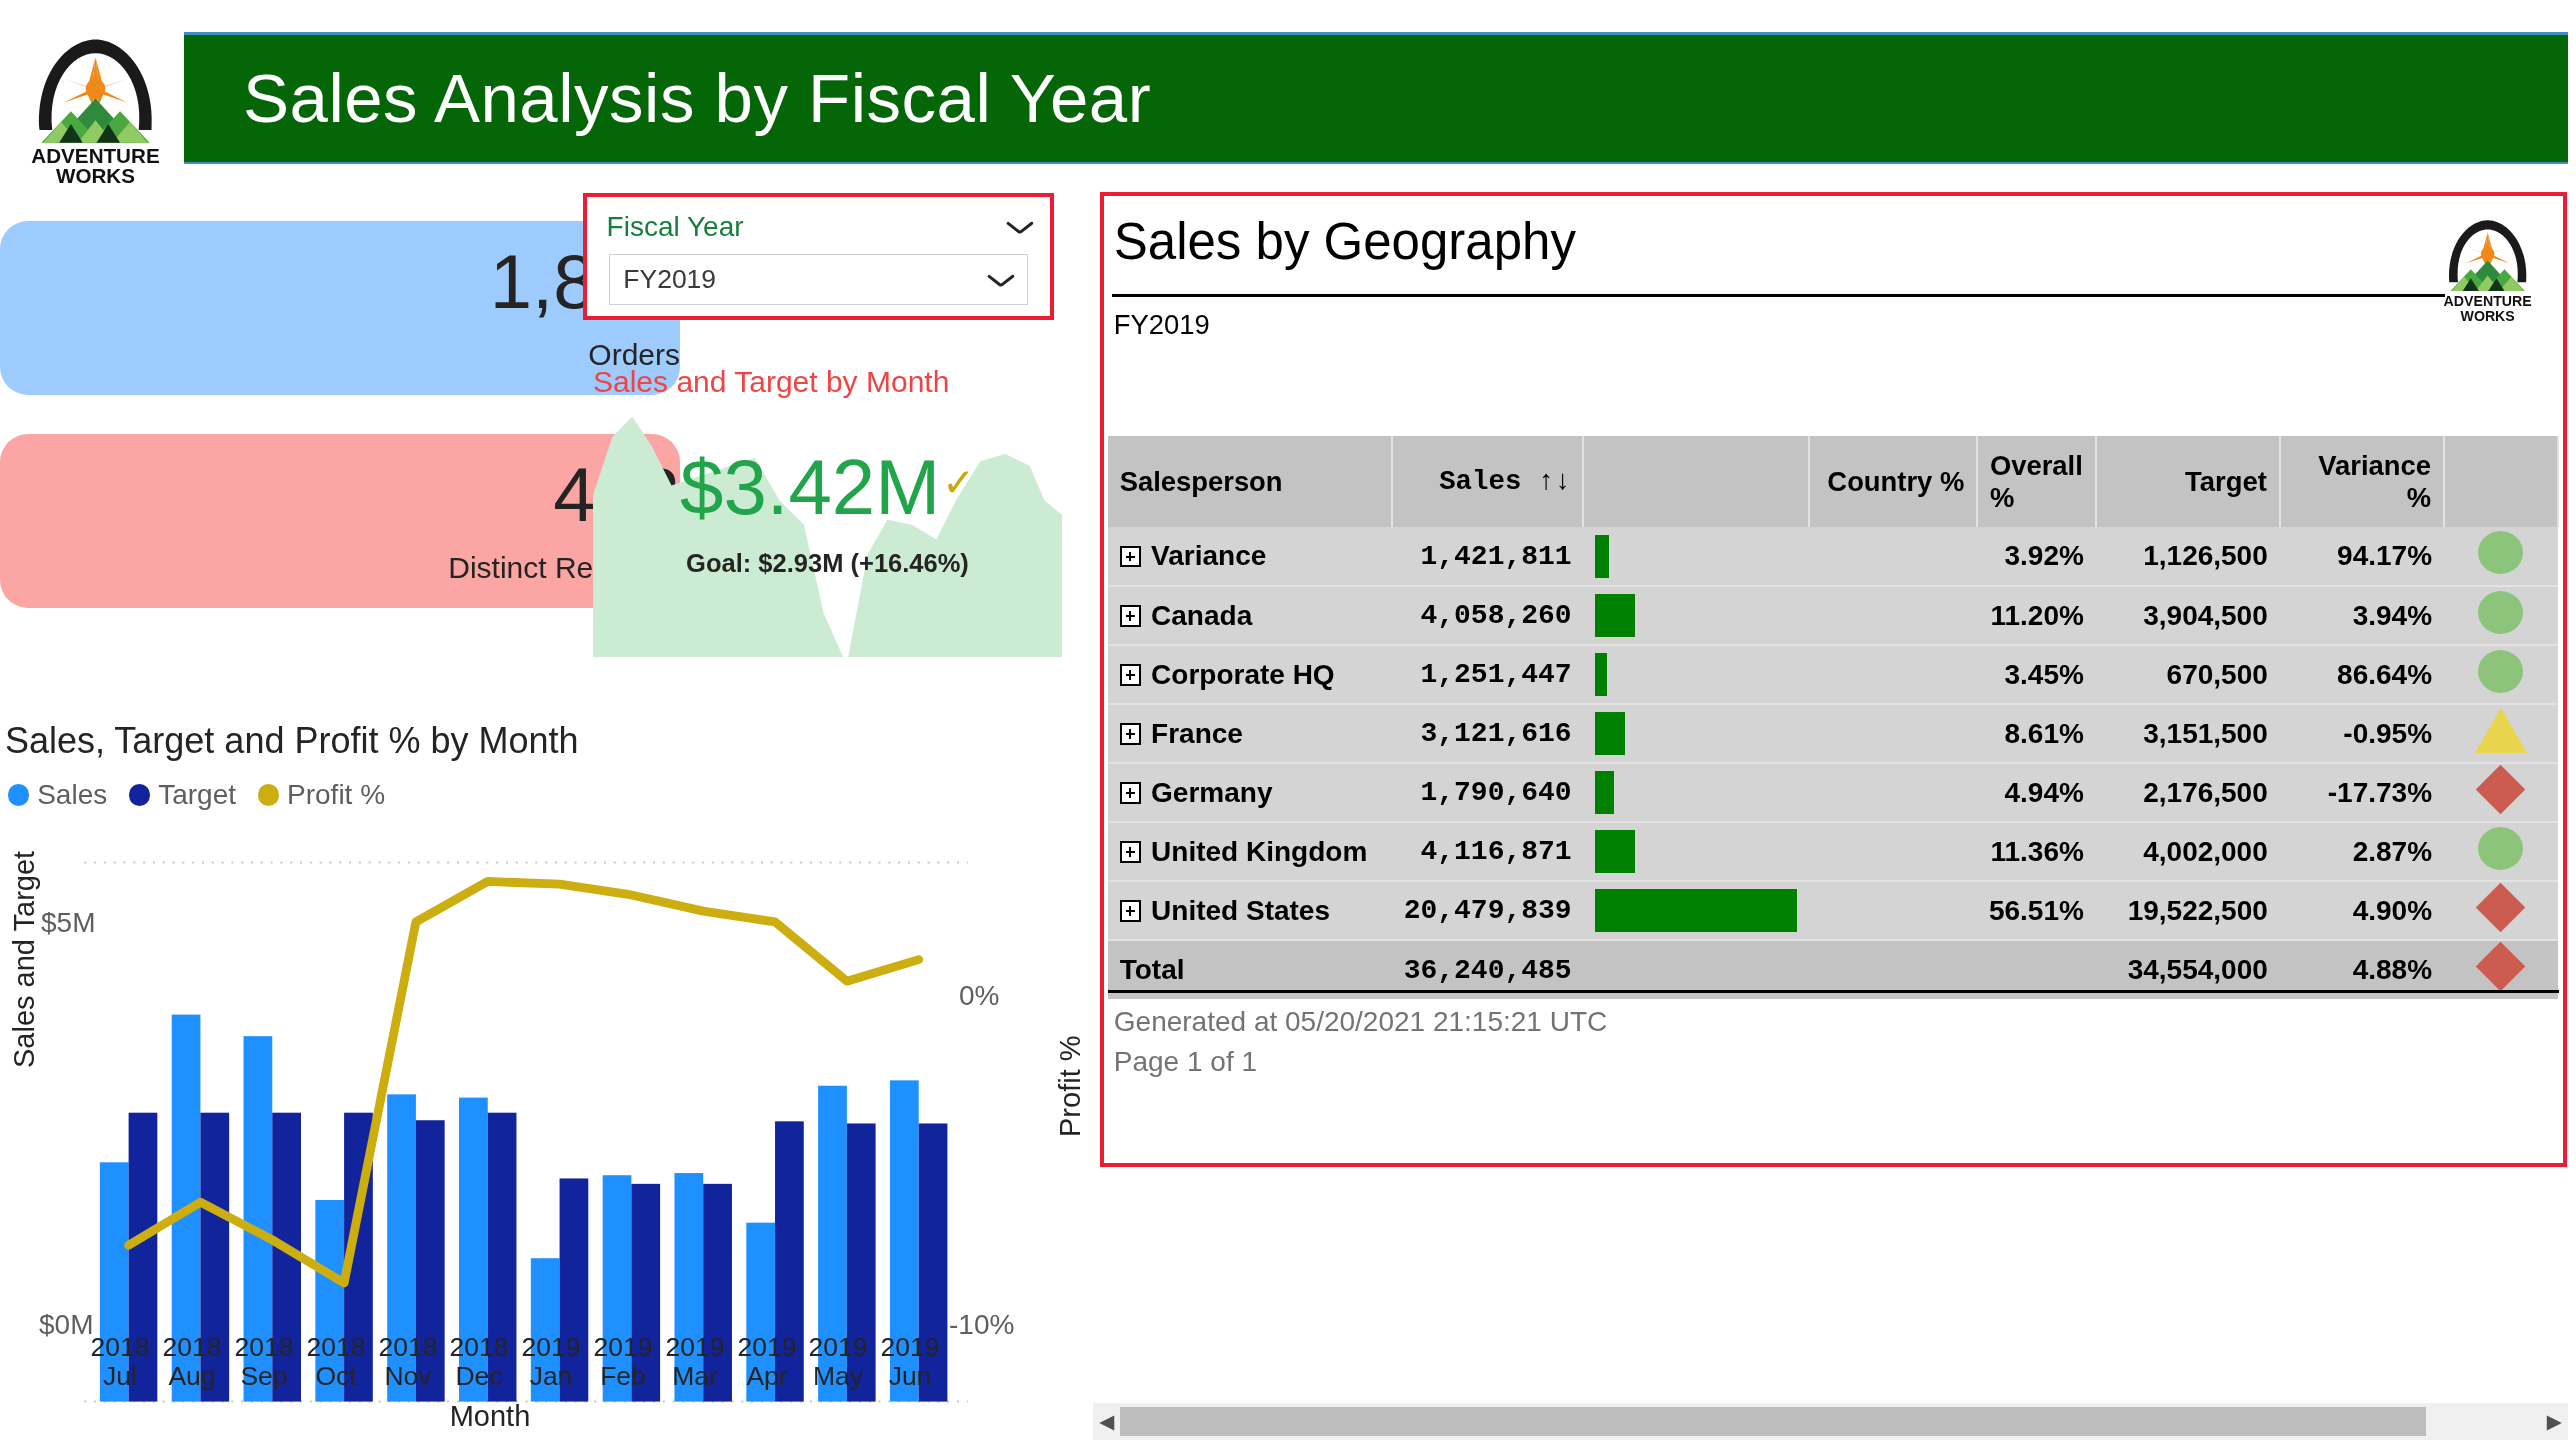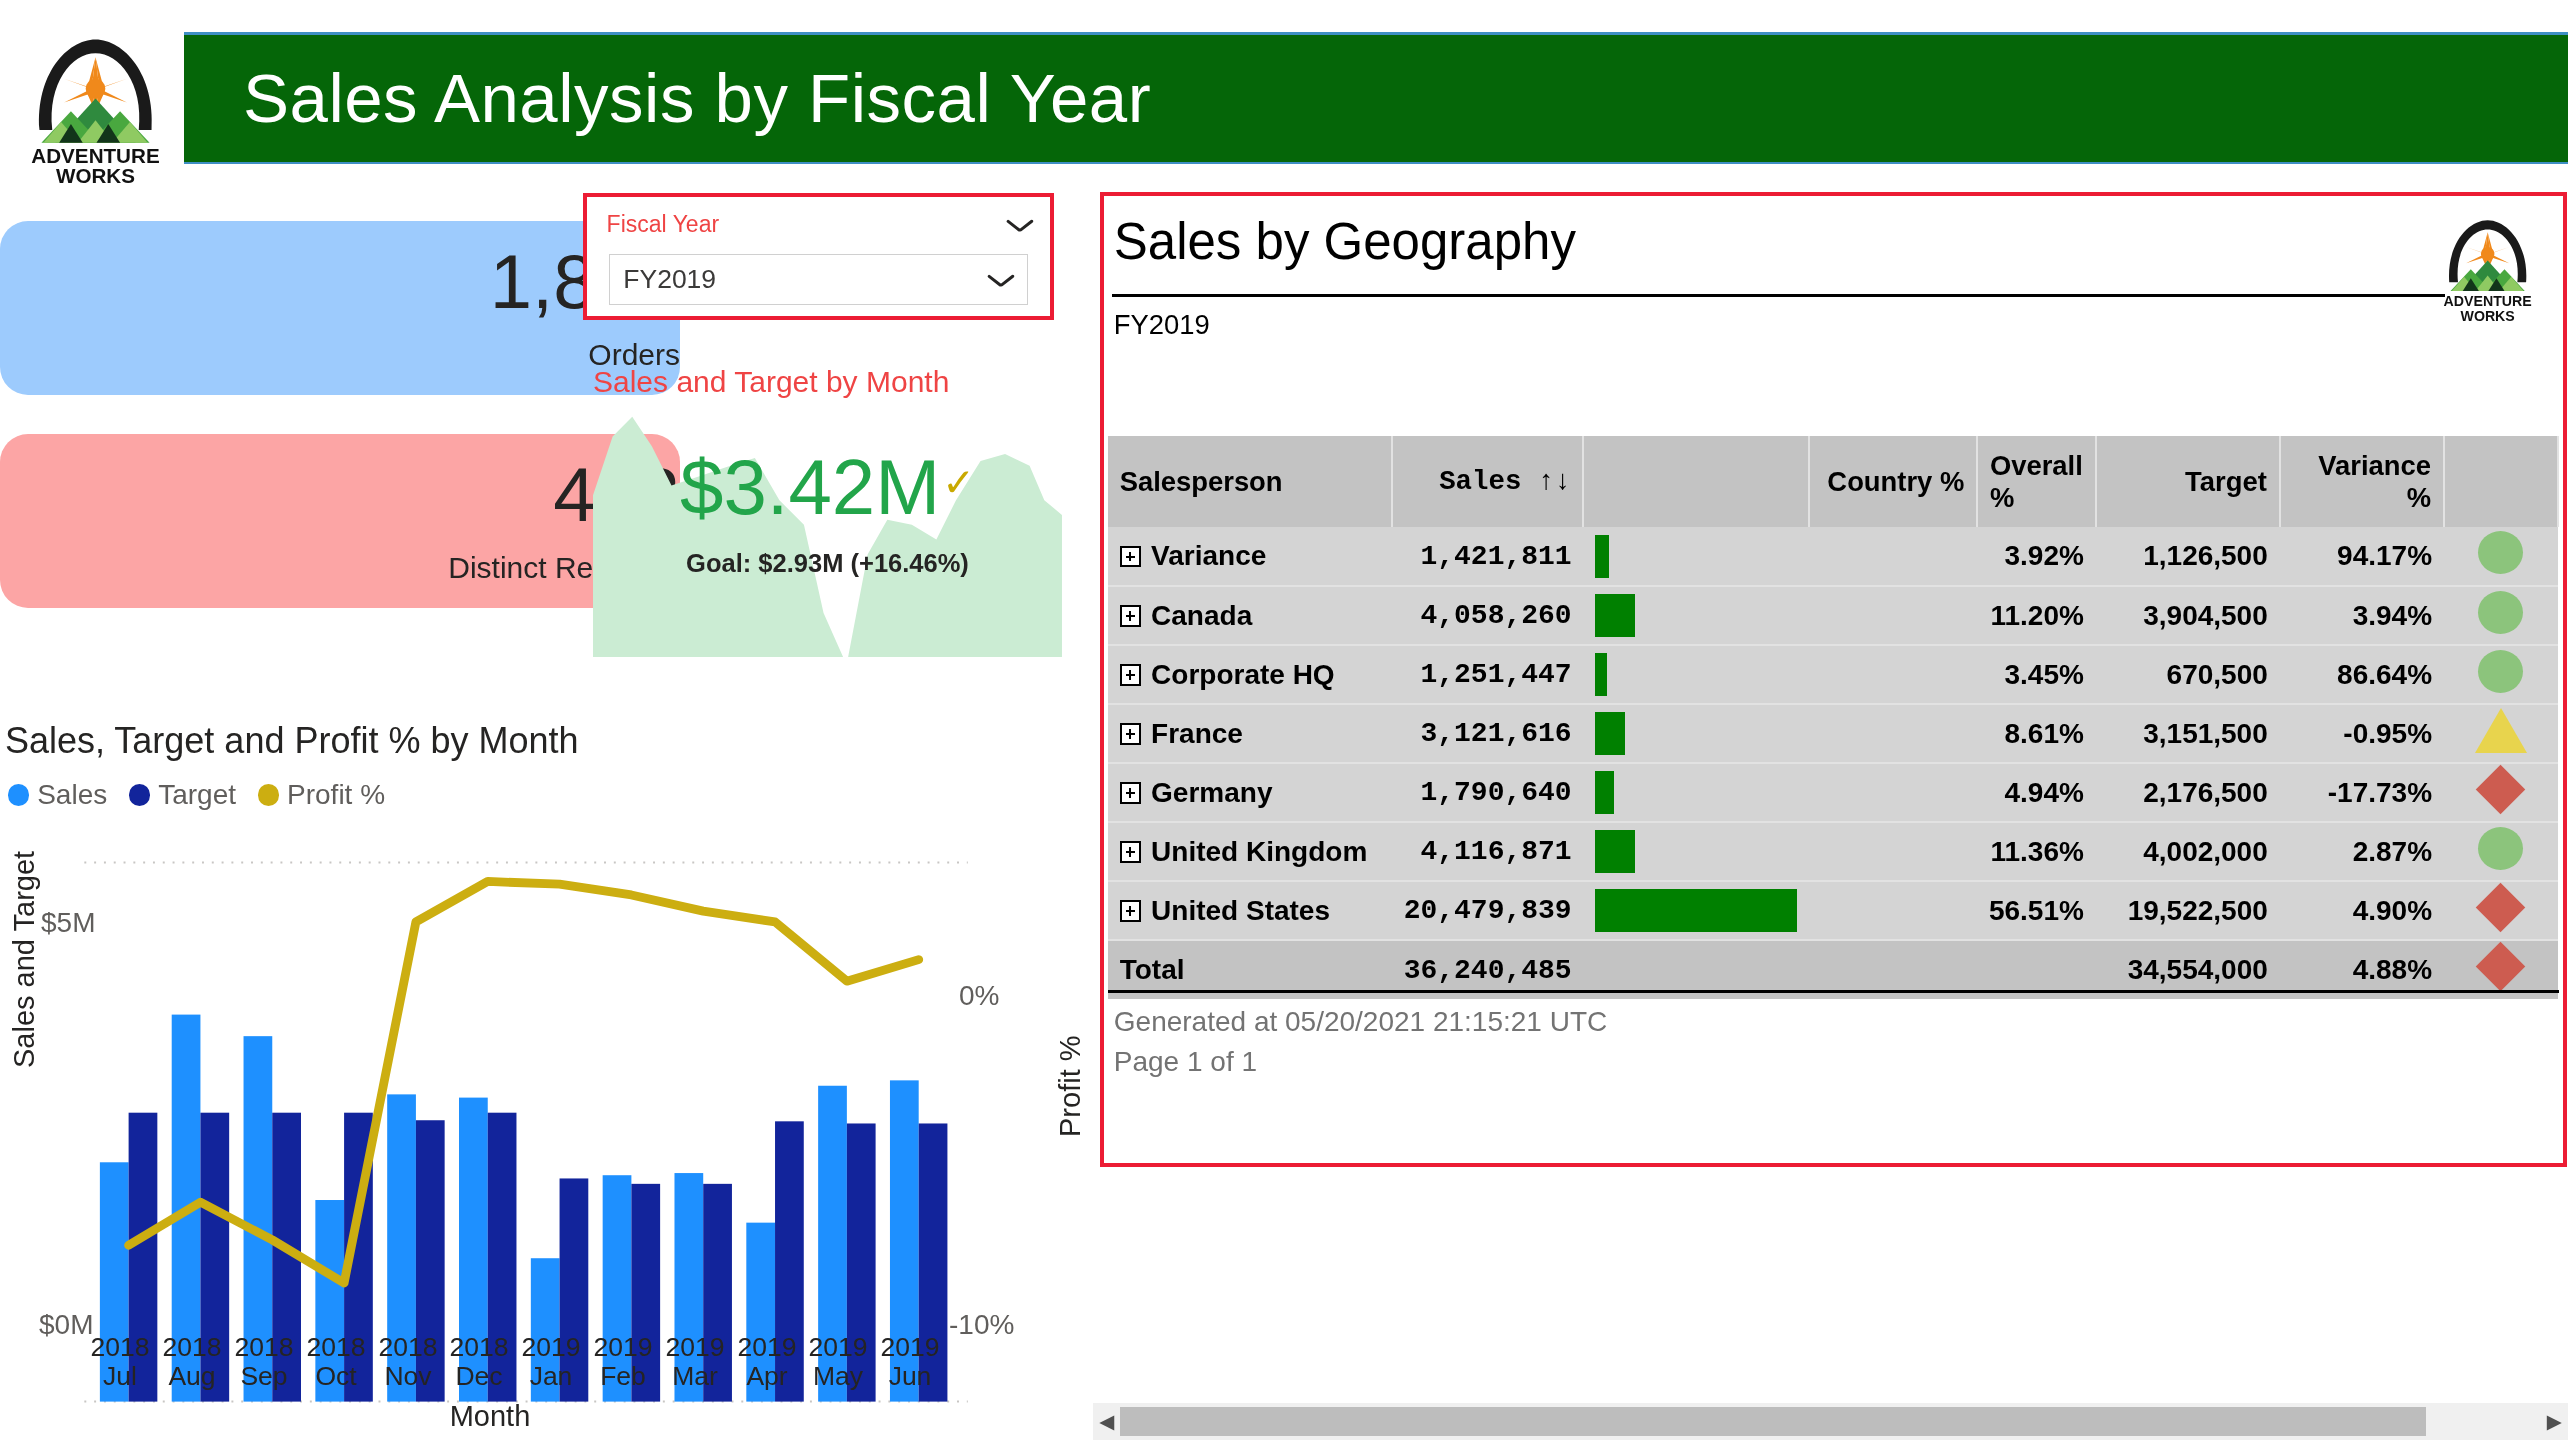--- a/index.html
+++ b/index.html
@@ -35,21 +35,21 @@
 
   
   .slicer-frame {
     position: absolute; left: 583px; top: 193px; width: 471px; height: 127px;
     border: 4.9px solid #ec1c34; background: #ffffff;
   }
   .slicer-header {
     position: absolute; left: 19.6px; top: 13.7px; right: 17.6px;
     display: flex; align-items: center; justify-content: space-between;
   }
-  .slicer-header .lbl { font-size: 23px; color: #ef4444; }
+  .slicer-header .lbl { font-size: 28px; color: #15803d; }
   .slicer-box {
     position: absolute; left: 21.6px; top: 57px; right: 21.6px; height: 51px;
     border: 1px solid #d0d0d0; background: #fff;
     display: flex; align-items: center; justify-content: space-between; padding: 0 13.7px;
   }
   .slicer-box .val { font-size: 26.5px; color: #3b3a39; }
   .chev { width: 25.5px; height: 14.7px; position: relative; flex: none; }
   .chev::before, .chev::after {
     content: ""; position: absolute; top: 2px; width: 16.7px; height: 2.9px;
     background: #252423; border-radius: 2px;

